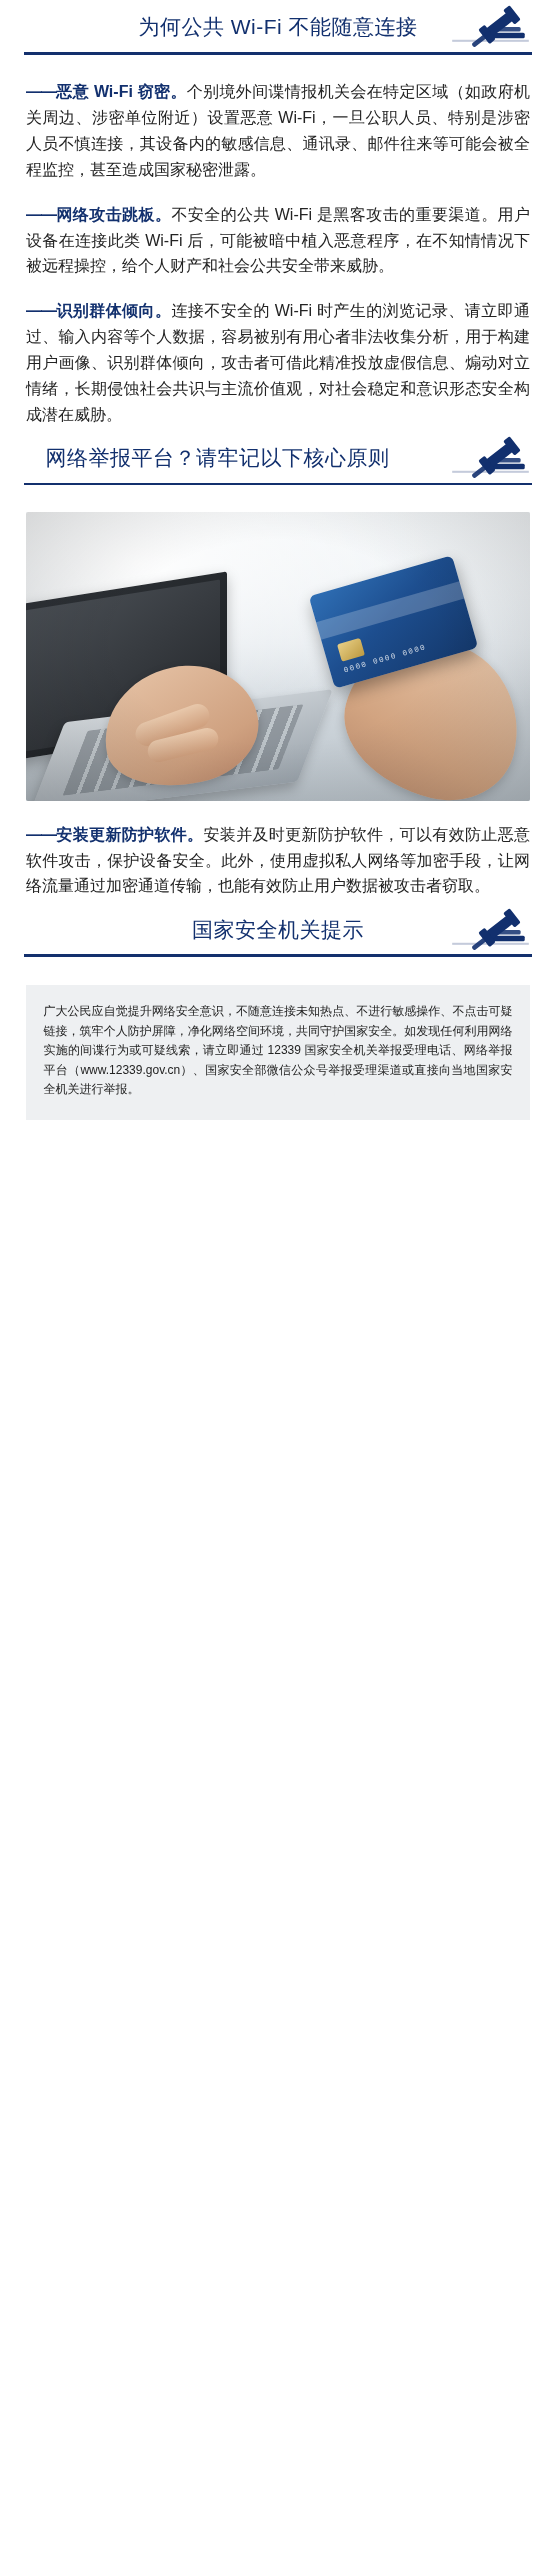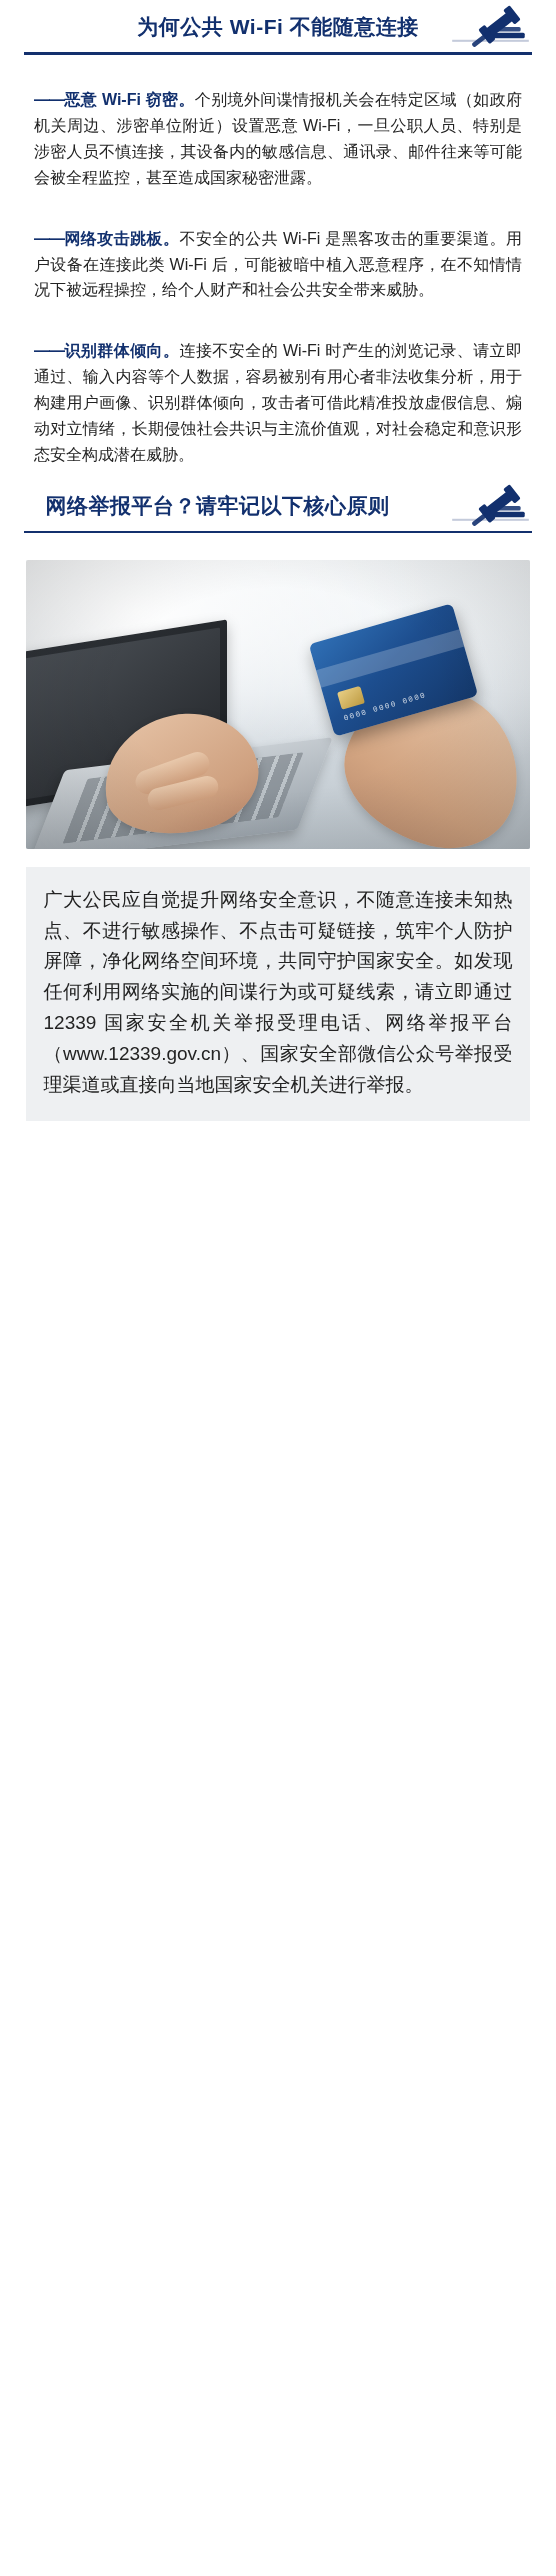--- a/index.html
+++ b/index.html
@@ -22,21 +22,21 @@
   }
 
   
   .section-head {
     position: relative;
     margin: 0 24px;
     padding: 13.4px 0 9.3px 0;
   }
   .section-head .title {
     font-size: 21px;
-    font-weight: bold;
+    font-weight: normal;
     color: #12306e;
     letter-spacing: 0.5px;
     line-height: 1.3;
     text-align: left;
     padding-left: 21.6px;
   }
   .section-head .rule {
     margin-top: 11.3px;
     height: 2.6px;
     background: #13306d;
@@ -65,21 +65,21 @@
     font-weight: bold;
     letter-spacing: -1px;
   }
   .para .lead {
     color: #12306e;
     font-weight: bold;
   }
   .para .body { color: #232323; }
 
   
-  .para p { margin: 8px; }
+  .para p { margin: 0; }
 
   
   .photo-wrap {
     margin: 17.5px 26px 5.2px 26px;
   }
   .photo {
     width: 100%;
     height: 289px;
     border-radius: 2.1px;
     position: relative;
@@ -206,21 +206,21 @@
   }
 
   
   .tipbox {
     margin: 18.5px 26px 0 26px;
     background: #eef0f2;
     padding: 17.5px 17.5px 20.6px 17.5px;
   }
   .tipbox p {
     margin: 0;
-    font-size: 19px;
+    font-size: 12px;
     line-height: 1.62;
     color: #232323;
     text-align: justify;
     text-justify: inter-ideograph;
   }
   .centered-title .title {
     text-align: center;
     padding-left: 0;
   }
 </style>
@@ -301,20 +301,44 @@
       <div class="hand-right"></div>
       <div class="card">
         <div class="stripe"></div>
         <div class="chip"></div>
         <div class="num">0000 0000 0000</div>
       </div>
       <div class="vignette"></div>
     </div>
   </div>
 
-
+  <div class="para">
+    <p>
+      <span class="lead-dash">——</span><span class="lead">安装更新防护软件。</span><span class="body">安装并及时更新防护软件，可以有效防止恶意软件攻击，保护设备安全。此外，使用虚拟私人网络等加密手段，让网络流量通过加密通道传输，也能有效防止用户数据被攻击者窃取。</span>
+    </p>
+  </div>
+
+  <div class="section-head centered-title">
+    <div class="title">国家安全机关提示</div>
+    <div class="rule"></div>
+    <svg class="gavel" viewBox="0 0 150 92">
+      <g fill="#12306e">
+        <rect x="78" y="58" width="64" height="11" rx="3"></rect>
+        <rect x="86" y="47" width="48" height="9" rx="3" opacity="0.85"></rect>
+        <g transform="rotate(-38 100 34)">
+          <rect x="58" y="26" width="62" height="20" rx="5"></rect>
+          <rect x="50" y="18" width="16" height="36" rx="4"></rect>
+          <rect x="112" y="18" width="16" height="36" rx="4"></rect>
+          <rect x="22" y="32" width="44" height="9" rx="4" opacity="0.9"></rect>
+        </g>
+      </g>
+      <g fill="#12306e" opacity="0.25">
+        <rect x="0" y="72" width="150" height="4"></rect>
+      </g>
+    </svg>
+  </div>
 
   <div class="tipbox">
     <p>广大公民应自觉提升网络安全意识，不随意连接未知热点、不进行敏感操作、不点击可疑链接，筑牢个人防护屏障，净化网络空间环境，共同守护国家安全。如发现任何利用网络实施的间谍行为或可疑线索，请立即通过 12339 国家安全机关举报受理电话、网络举报平台（www.12339.gov.cn）、国家安全部微信公众号举报受理渠道或直接向当地国家安全机关进行举报。</p>
   </div>
 
 </div>
 
 
 </body></html>

